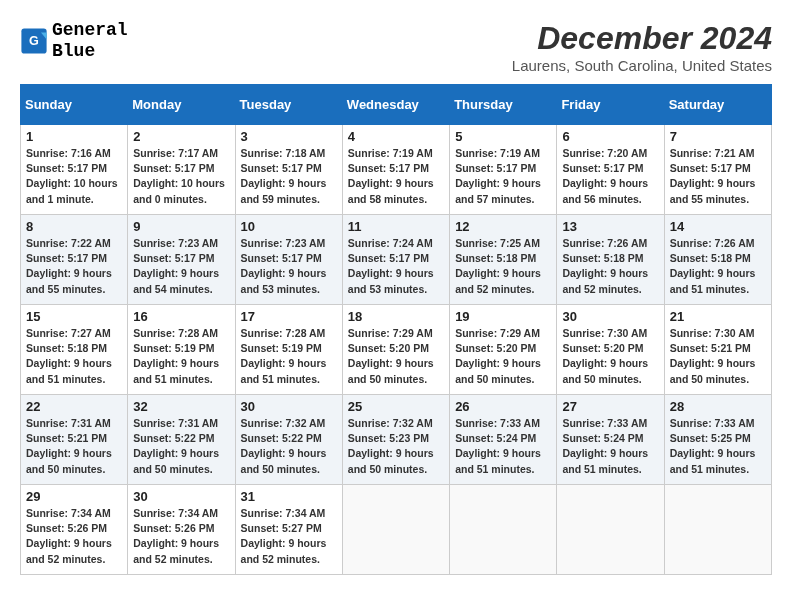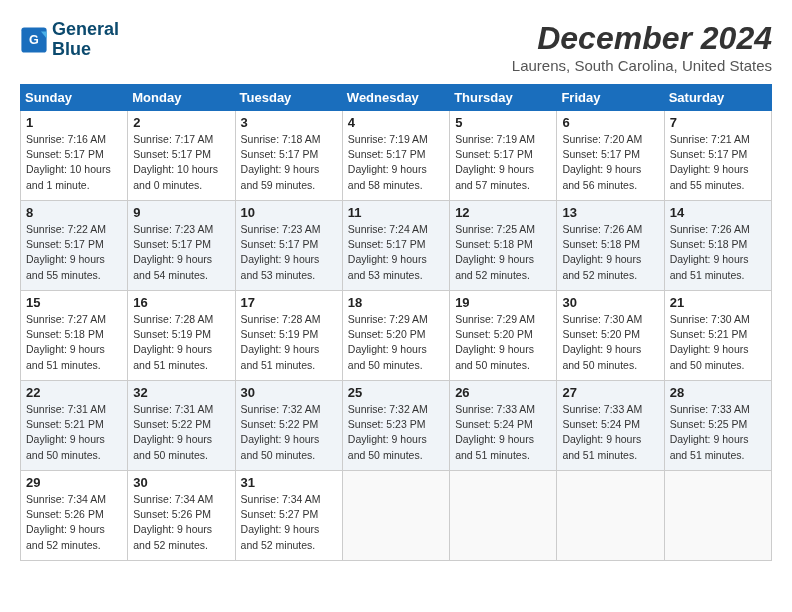--- a/index.html
+++ b/index.html
@@ -21,21 +21,22 @@
       align-items: center;
       gap: 4px;
     }
     .logo-text {
       font-size: 18px;
       font-weight: bold;
       color: #333;
       line-height: 1.1;
     }
     .logo-text span {
-      color: #0c4a6e;
+      color: #000000;
+      font-family: Liberation Mono, monospace;
     }
     .logo-icon {
       width: 28px;
       height: 28px;
     }
     .title-block {
       text-align: right;
     }
     .month-title {
       font-size: 32px;
@@ -49,21 +50,21 @@
       margin-left: 14px;
     }
     .calendar {
       width: 100%;
       border-collapse: collapse;
       font-size: 11px;
     }
     .calendar thead th {
       background-color: #1a6ebd;
       color: #fff;
-      padding: 5px 4px;
+      padding: 12px 4px;
       text-align: left;
       font-size: 13px;
       font-weight: bold;
       border: 1px solid #1a6ebd;
     }
     .calendar tbody td {
       border: 1px solid #ccc;
       vertical-align: top;
       padding: 4px 5px;
       width: 107px;
@@ -77,20 +78,21 @@
       font-size: 13px;
       font-weight: bold;
       color: #222;
       display: block;
       margin-bottom: 2px;
     }
     .day-info {
       color: #333;
       font-size: 10.5px;
       line-height: 1.45;
+      font-weight: bold;
     }
     .empty-cell {
       background: #f9f9f9 !important;
     }
   </style>
 </head>
 <body>
 
 <div class="header">
   <div class="logo">

